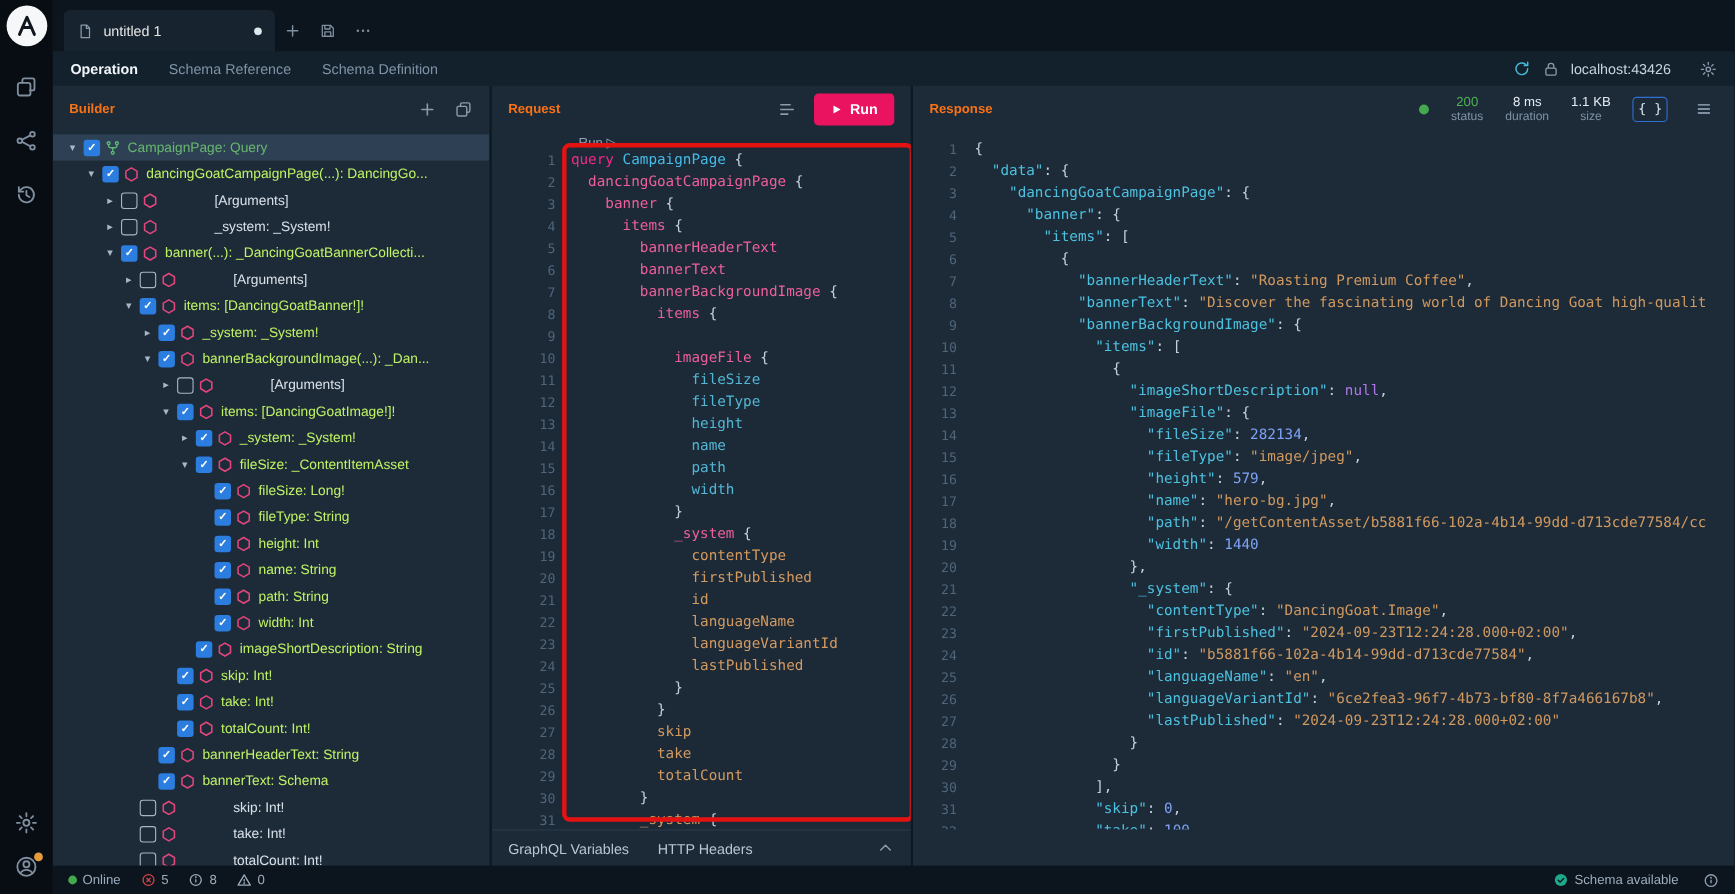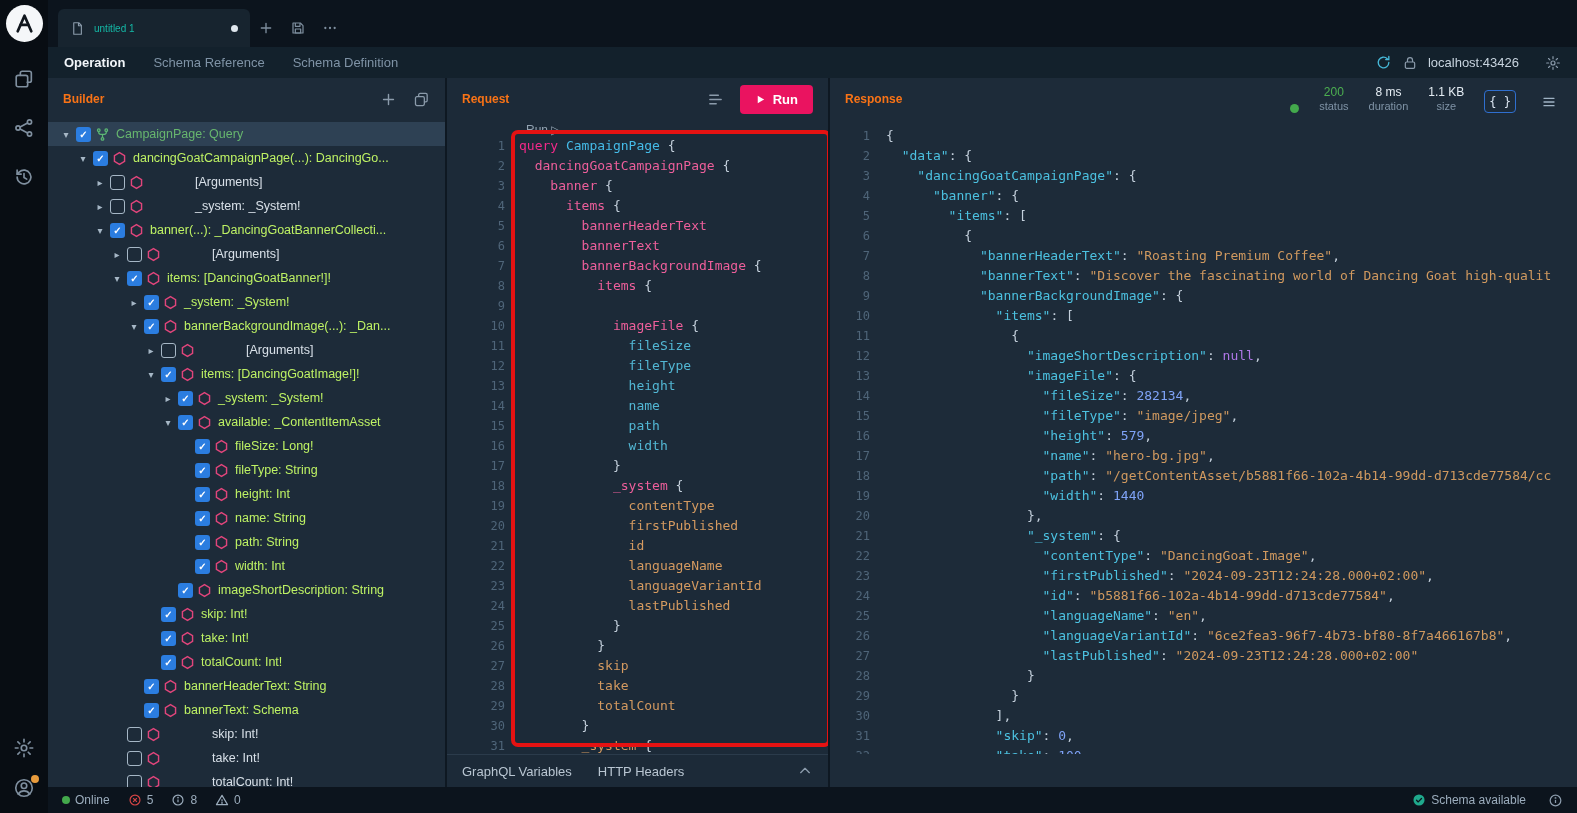--- a/index.html
+++ b/index.html
@@ -17,21 +17,21 @@
   .side-bottom { margin-top:auto; display:flex; flex-direction:column; gap:18px; align-items:center; margin-bottom:14px; }
   .notif-dot { position:absolute; top:-2px; right:-4px; width:8px; height:8px; background:#e89b3c; border-radius:50%; }
 
   .main { position:absolute; left:48px; top:0; right:0; bottom:0; }
 
   
   .tabbar { position:absolute; top:0; left:0; right:0; height:47px; background:#0c141d; display:flex; align-items:flex-end; }
   .tab { height:38px; margin-left:10px; width:192px; background:#17242f; border-radius:6px 6px 0 0; display:flex; align-items:center; padding:0 12px; gap:9px; cursor:pointer; }
   .tab-icon { width:15px; height:15px; color:#8b9bab; flex:none; }
   .tab-icon svg { width:100%; height:100%; }
-  .tab-title { font-size:10px; color:#14b8a6; white-space:nowrap; }
+  .tab-title { font-size:13px; color:#e5e5e5; white-space:nowrap; }
   .unsaved-dot { margin-left:auto; width:7px; height:7px; border-radius:50%; background:#dfe7ee; flex:none; }
   .tab-action { width:32px; height:38px; display:flex; align-items:center; justify-content:center; color:#7f8f9f; cursor:pointer; }
   .tab-action svg { width:16px; height:16px; }
 
   
   .navbar { position:absolute; top:47px; left:0; right:0; height:31px; background:#13212c; display:flex; align-items:center; padding:0 16px; gap:28px; }
   .nav-tab { font-size:13px; color:#7f93a6; cursor:pointer; white-space:nowrap; }
   .nav-tab.active { color:#f2f6fa; font-weight:700; }
   .nav-right { margin-left:auto; display:flex; align-items:center; gap:10px; }
   .nav-icon { width:16px; height:16px; color:#8b9bab; cursor:pointer; }
@@ -94,21 +94,21 @@
   .panel-footer { position:absolute; bottom:0; left:0; right:0; height:33px; border-top:1px solid #2b3b4b; display:flex; align-items:center; padding:0 15px; gap:26px; background:inherit; }
   .footer-link { font-size:13px; color:#b9c6d2; cursor:pointer; white-space:nowrap; }
   .footer-title { font-size:13.5px; color:#dbe4ec; white-space:nowrap; }
   .footer-icon { width:16px; height:16px; color:#8b9bab; cursor:pointer; }
   .footer-icon svg { width:100%; height:100%; }
   .footer-icon.cyan { color:#45b8d8; }
   .ml-auto { margin-left:auto; }
   .footer-icons { margin-left:auto; display:flex; gap:16px; align-items:center; }
 
   
-  .resp-stats { margin-left:auto; display:flex; align-items:flex-end; gap:20px; }
+  .resp-stats { margin-left:auto; display:flex; align-items:center; gap:20px; }
   .dot-green { width:9px; height:9px; background:#43a94c; border-radius:50%; flex:none; }
   .stat { text-align:center; }
   .stat .v { font-size:12px; color:#e4ecf3; line-height:1.25; white-space:nowrap; }
   .stat.green .v { color:#4caf50; }
   .stat .l { font-size:11px; color:#7f93a6; line-height:1.25; }
   .hbtn { min-width:26px; height:23px; display:flex; align-items:center; justify-content:center; color:#9fb2c4; border-radius:4px; cursor:pointer; font-family:"DejaVu Sans Mono", monospace; font-size:12px; }
   .hbtn.active { border:1px solid #2f6fd0; color:#dbe6f2; padding:0 4px; }
   .hbtn svg { width:16px; height:16px; }
 
   
@@ -353,21 +353,21 @@
                   <path d="M12 2.6l8.1 4.7v9.4L12 21.4l-8.1-4.7V7.3z" fill="none" stroke="currentColor" stroke-width="2.3"></path>
                 </svg></span>
               <span class="tlabel cyan">_system: _System!</span>
             </div>
             <div class="tree-row" style="padding-left: 112px;">
               <span class="chev">▾</span>
               <span class="cbx on">✓</span>
               <span class="ticon hex"><svg viewBox="0 0 24 24">
                   <path d="M12 2.6l8.1 4.7v9.4L12 21.4l-8.1-4.7V7.3z" fill="none" stroke="currentColor" stroke-width="2.3"></path>
                 </svg></span>
-              <span class="tlabel cyan">available: _ContentItemAsset</span>
+              <span class="tlabel cyan">fileSize: _ContentItemAsset</span>
             </div>
             <div class="tree-row" style="padding-left: 129px;">
               <span class="chev"></span>
               <span class="cbx on">✓</span>
               <span class="ticon hex"><svg viewBox="0 0 24 24">
                   <path d="M12 2.6l8.1 4.7v9.4L12 21.4l-8.1-4.7V7.3z" fill="none" stroke="currentColor" stroke-width="2.3"></path>
                 </svg></span>
               <span class="tlabel cyan">fileSize: Long!</span>
             </div>
             <div class="tree-row" style="padding-left: 129px;">

